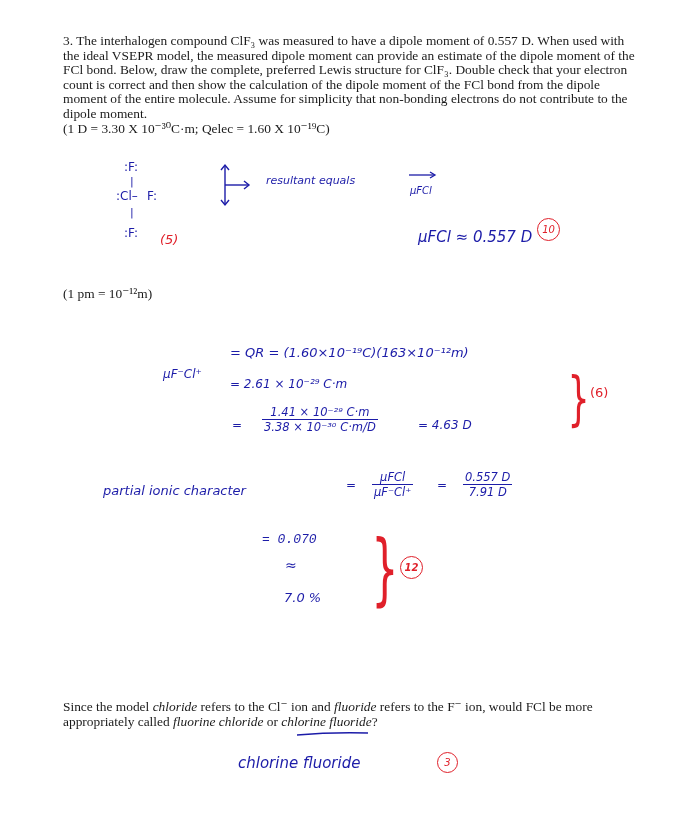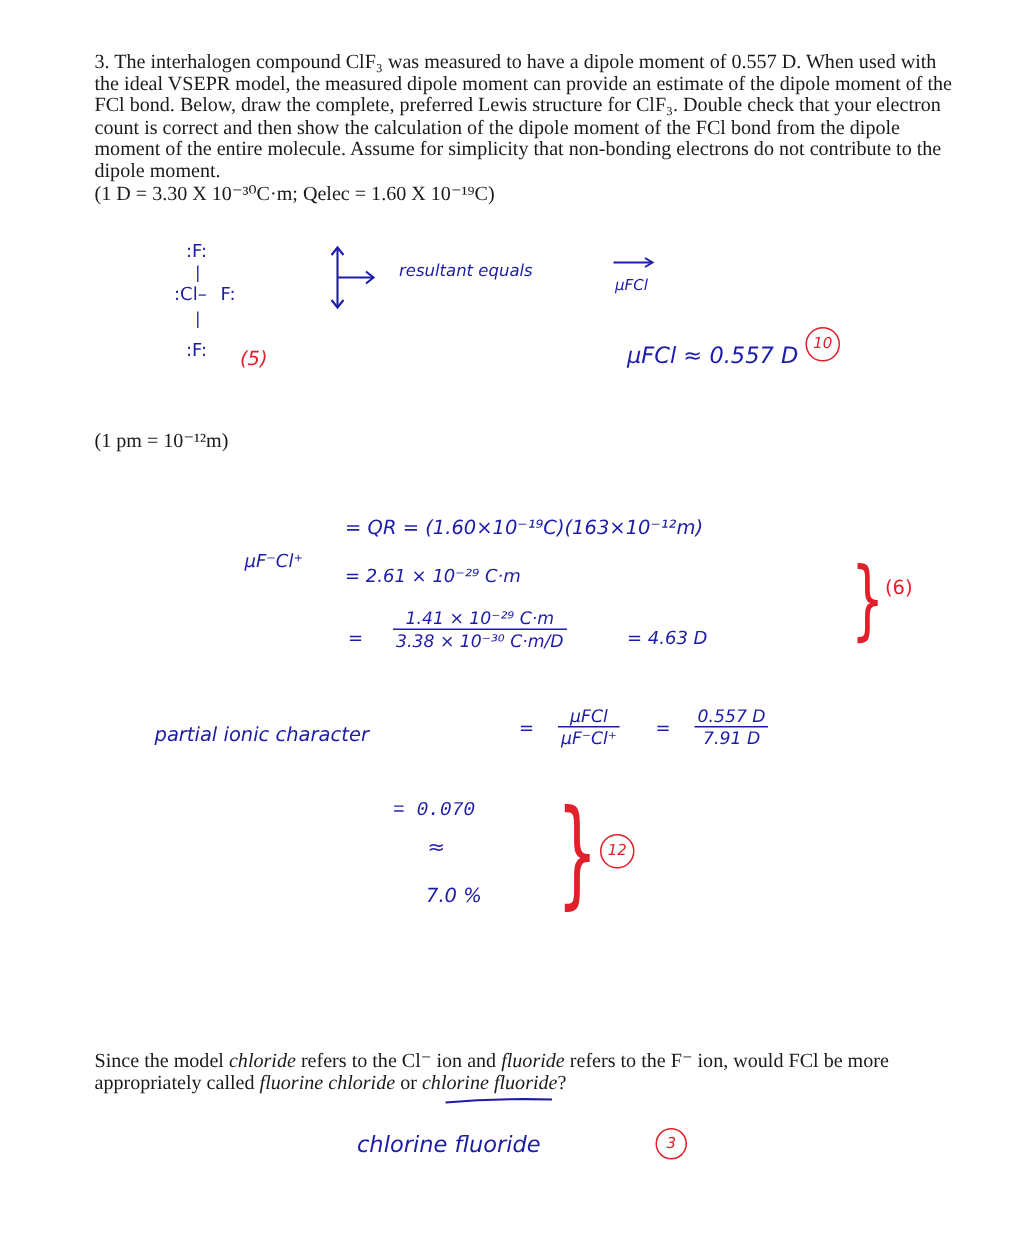--- a/index.html
+++ b/index.html
@@ -84,21 +84,21 @@
 </span>
 <span class="hw" style="left:437px;top:478px;font-size:12px;">=</span>
 <span class="hw" style="left:463px;top:470px;font-size:11.5px;">
   <span class="frac"><span class="num">0.557 D</span><span class="den">7.91 D</span></span>
 </span>
 
 <span class="hw" style="left:262px;top:532px;font-size:13px;font-family:Liberation Mono, monospace;">= 0.070</span>
 <span class="hw" style="left:285px;top:557px;font-size:14px;">≈</span>
 <span class="hw" style="left:284px;top:590px;font-size:13px;">7.0 %</span>
 <span class="brace" style="left:360px;top:530px;font-size:78px;line-height:78px;transform:scaleX(0.55);">}</span>
-<div class="circled" style="left:400px;top:556px;width:21px;height:21px;">12</div>
+<div class="circled" style="left:400px;top:556px;width:21px;height:21px;font-weight:bold;">12</div>
 
 <div class="printed" style="top:700px;">
   <p><span>Since the model </span><i>chloride</i><span> refers to the Cl⁻ ion and </span><i>fluoride</i><span> refers to the F⁻ ion, would FCl be more appropriately called </span><i>fluorine chloride</i><span> or </span><i>chlorine fluoride</i><span>?</span></p>
 </div>
 <svg style="position:absolute;left:296px;top:731px;" width="74" height="6">
   <path d="M1 4 Q 35 1 72 2" stroke="#1c1ca8" stroke-width="1.4" fill="none"></path>
 </svg>
 
 <span class="hw" style="left:238px;top:754px;font-size:15px;">chlorine fluoride</span>
 <div class="circled" style="left:437px;top:752px;width:19px;height:19px;">3</div>

